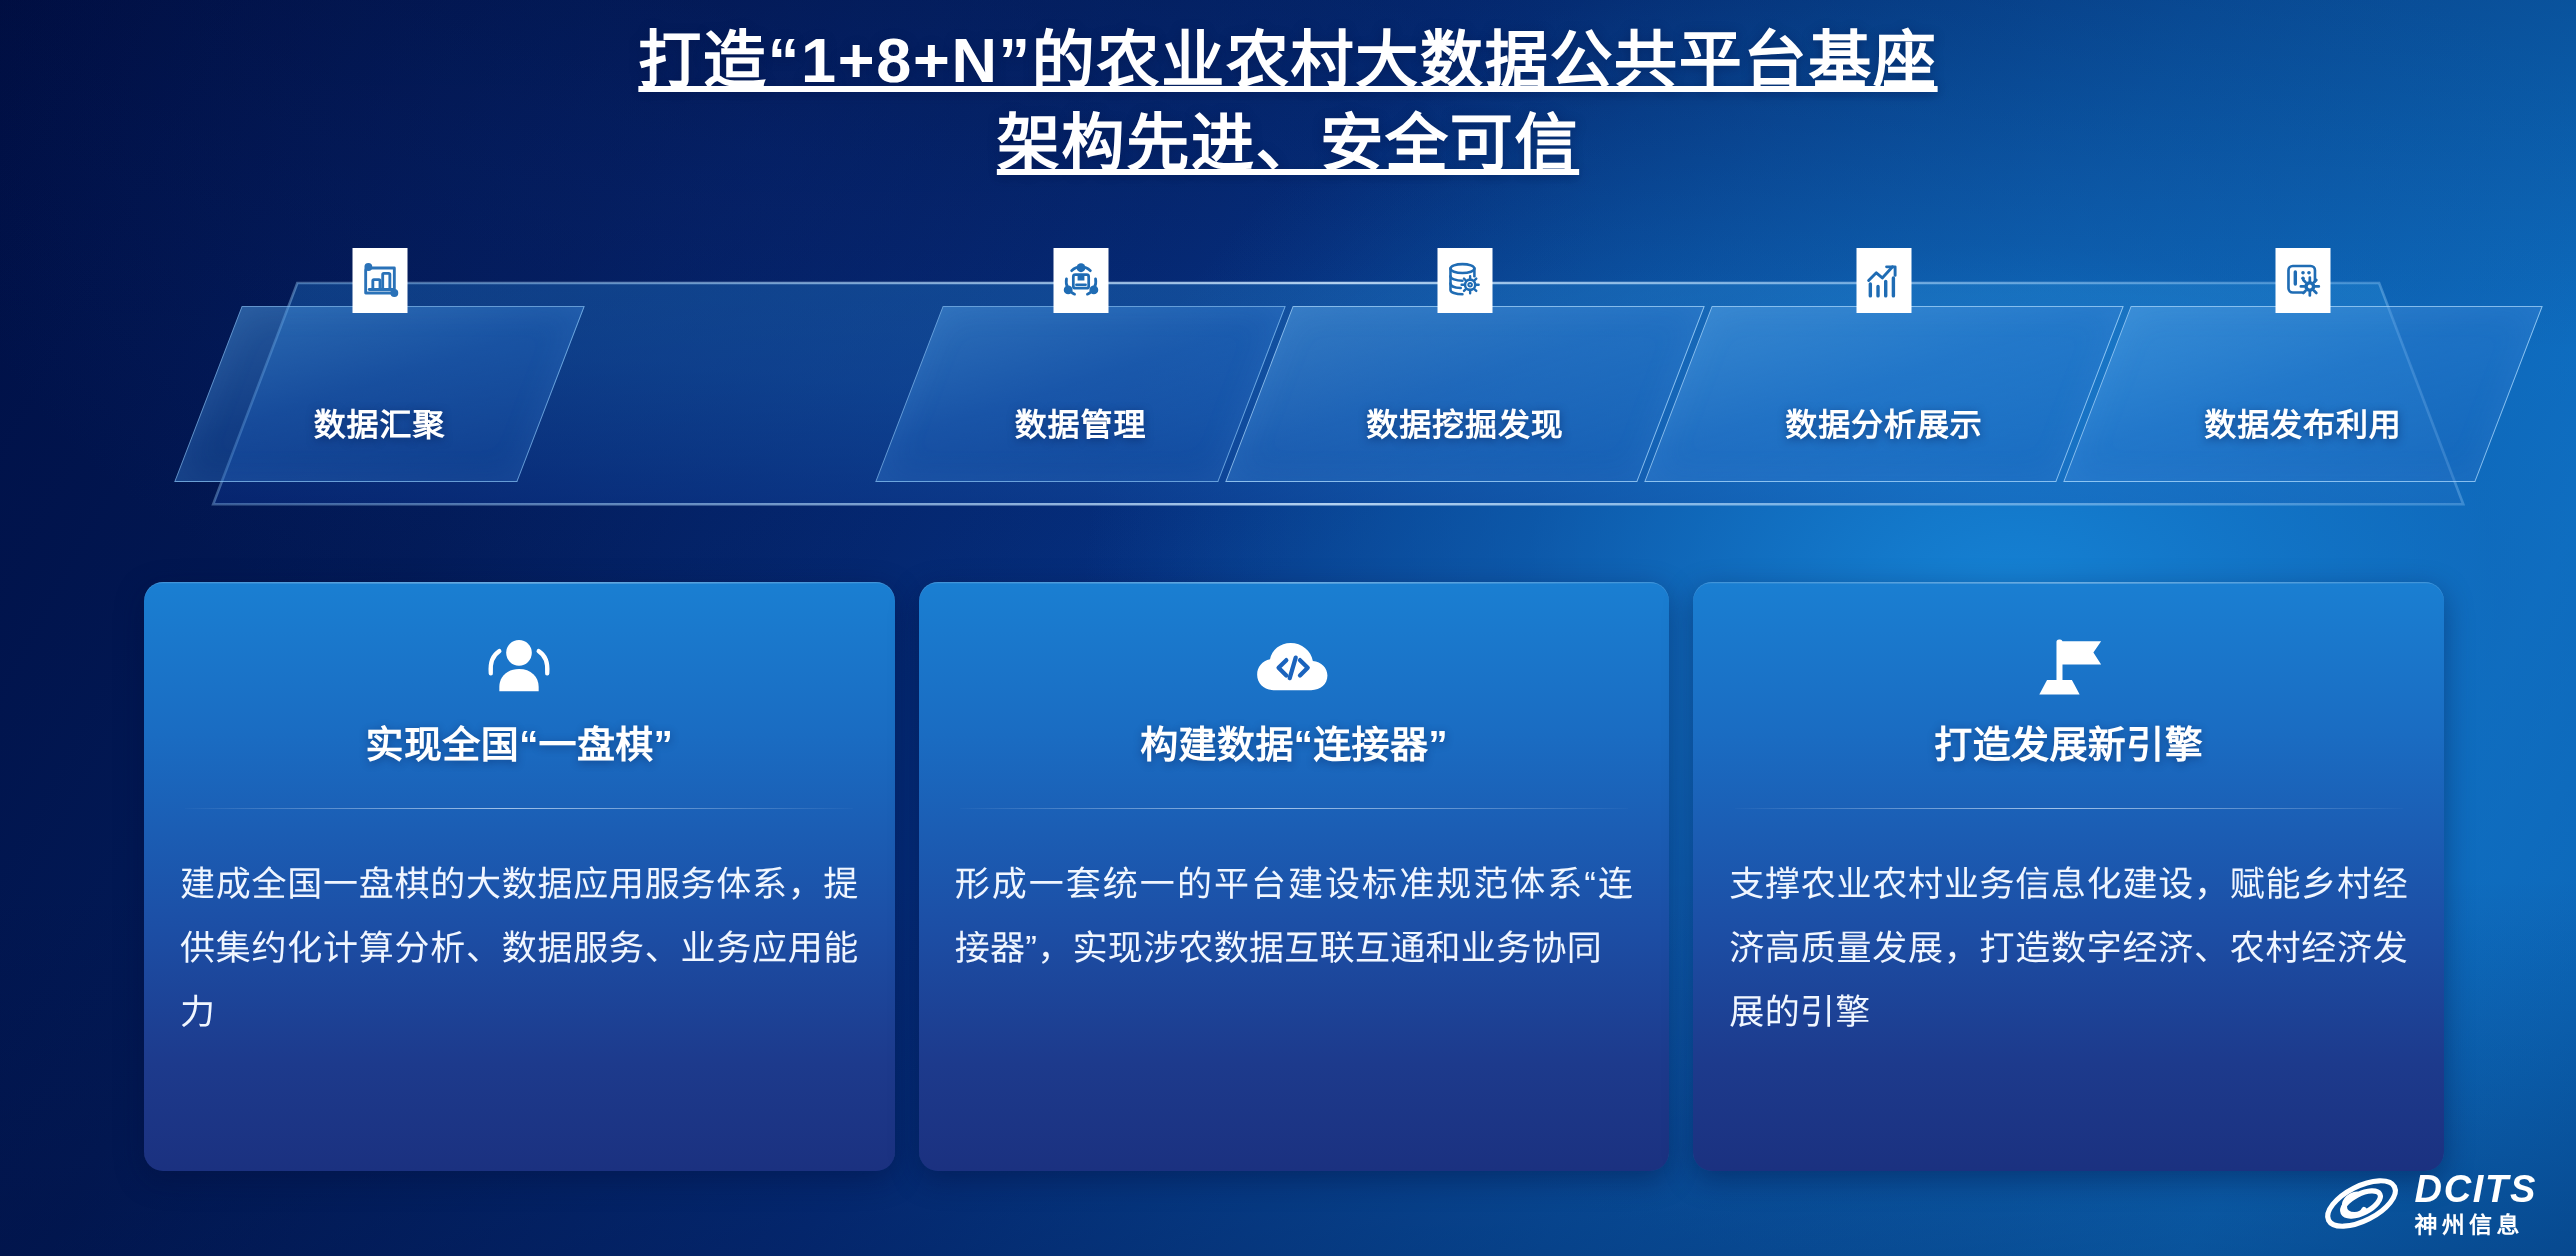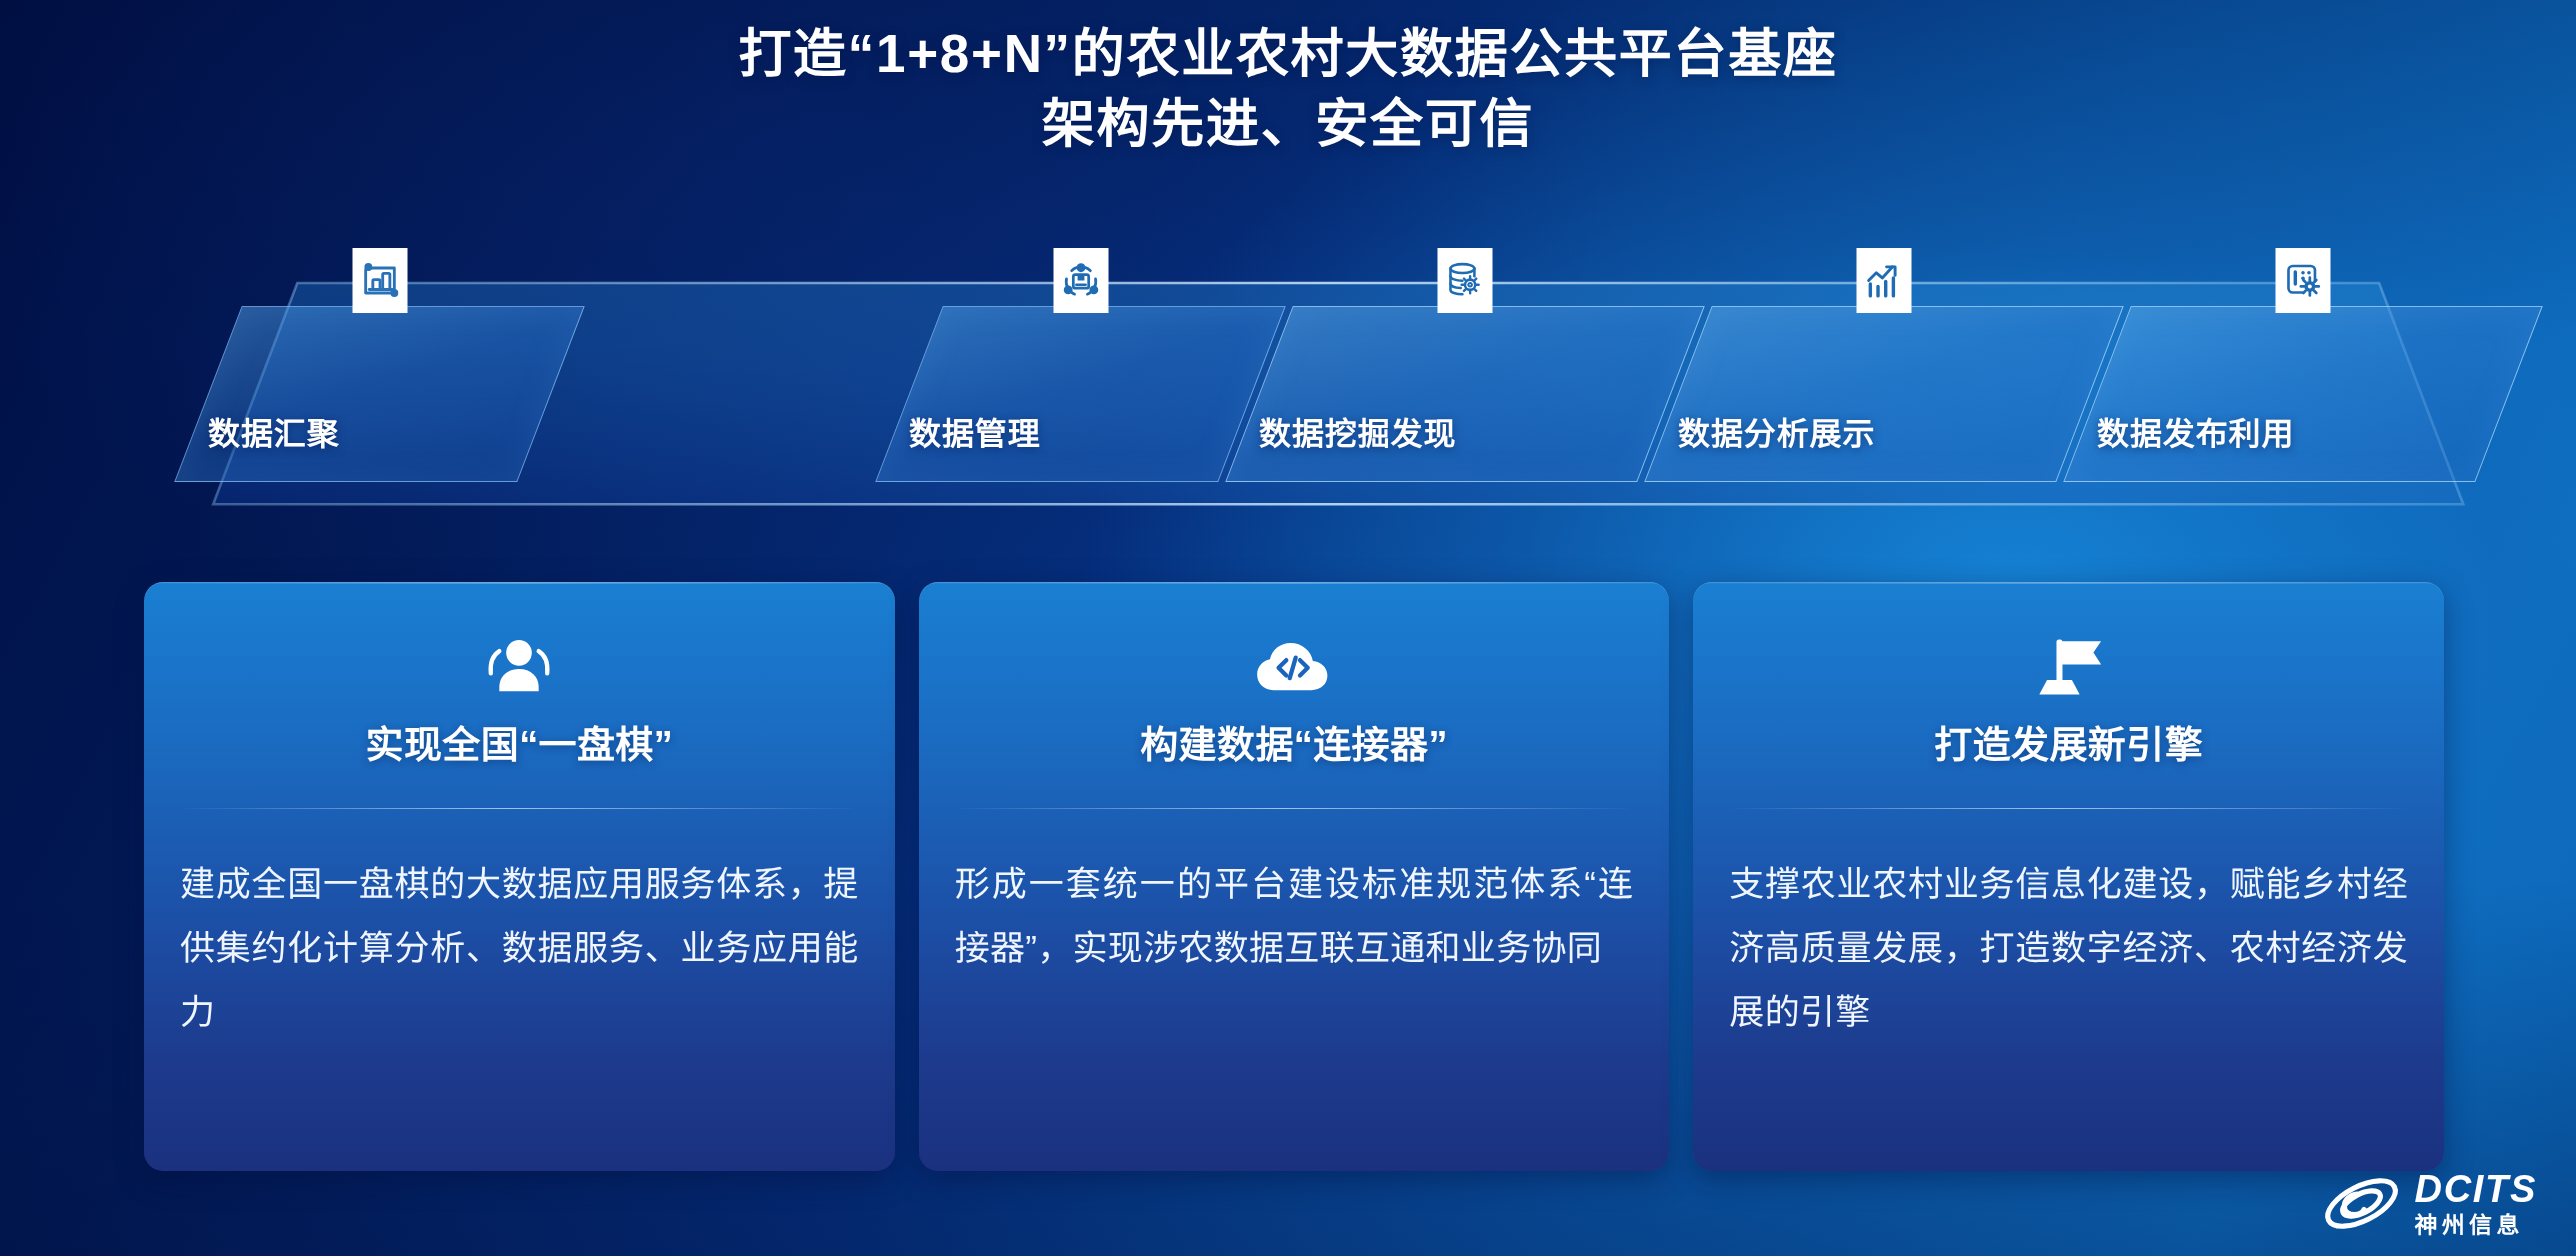--- a/index.html
+++ b/index.html
@@ -27,26 +27,27 @@
     pointer-events:none;
   }
 
   
   .title-block{
     position:absolute; left:0; top:19px; width:2576px;
     text-align:center; z-index:6;
   }
   .title-line{
     color:#ffffff;
-    font-size:53px;
+    font-size:63px;
     font-weight:bold;
     letter-spacing:1.7px;
     line-height:1.32;
     text-shadow:0 1.7px 12px rgba(0,20,70,0.45);
     white-space:nowrap;
+    text-decoration:underline;
   }
 
   
   .platform{
     position:absolute;
     left:129px; top:283px;
     width:2336px; height:223px;
     z-index:3;
   }
   .platform-base{
@@ -72,22 +73,22 @@
     border:1.7px solid rgba(150,205,250,0.62);
     background:linear-gradient(160deg, rgba(72,150,224,0.50) 0%, rgba(40,112,200,0.42) 45%, rgba(26,90,178,0.34) 100%);
     box-shadow:inset 0 0 34px rgba(120,190,255,0.10);
   }
   .ribbon-item.light .ribbon-face{
     background:linear-gradient(160deg, rgba(90,168,235,0.46) 0%, rgba(52,128,212,0.38) 45%, rgba(30,98,186,0.30) 100%);
     border-color:rgba(175,220,255,0.72);
   }
   .ribbon-label{
     position:absolute;
-    left:0; right:0; top:102px;
-    text-align:left;
+    left:0; right:0; top:93px;
+    text-align:center;
     color:#ffffff;
     font-size:32px;
     font-weight:bold;
     letter-spacing:0.9px;
     white-space:nowrap;
     text-shadow:0 1.7px 8.6px rgba(0,25,80,0.55);
   }
   .ribbon-icon{
     position:absolute;
     top:-58px; left:50%;

